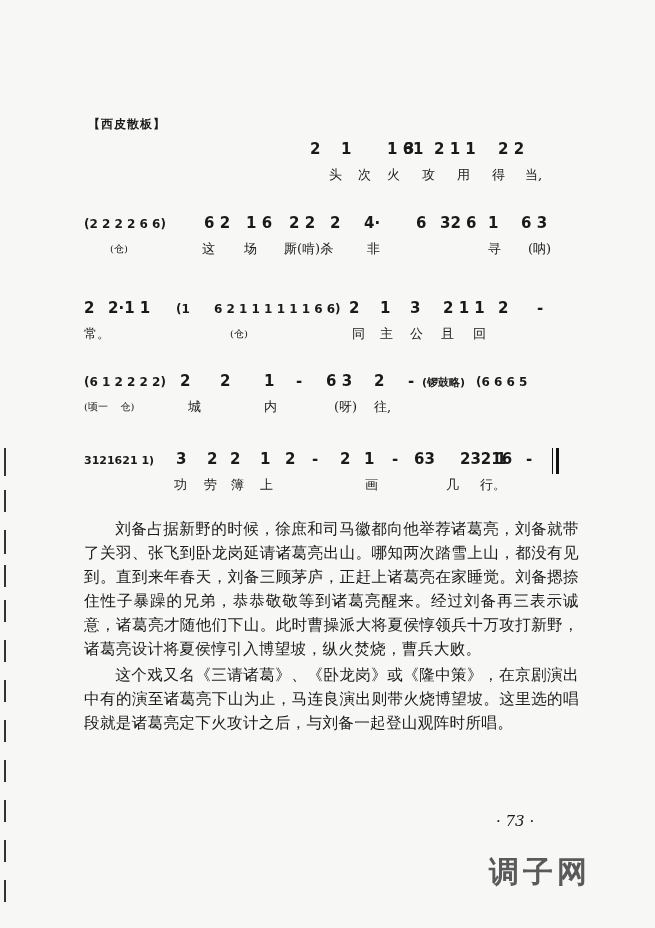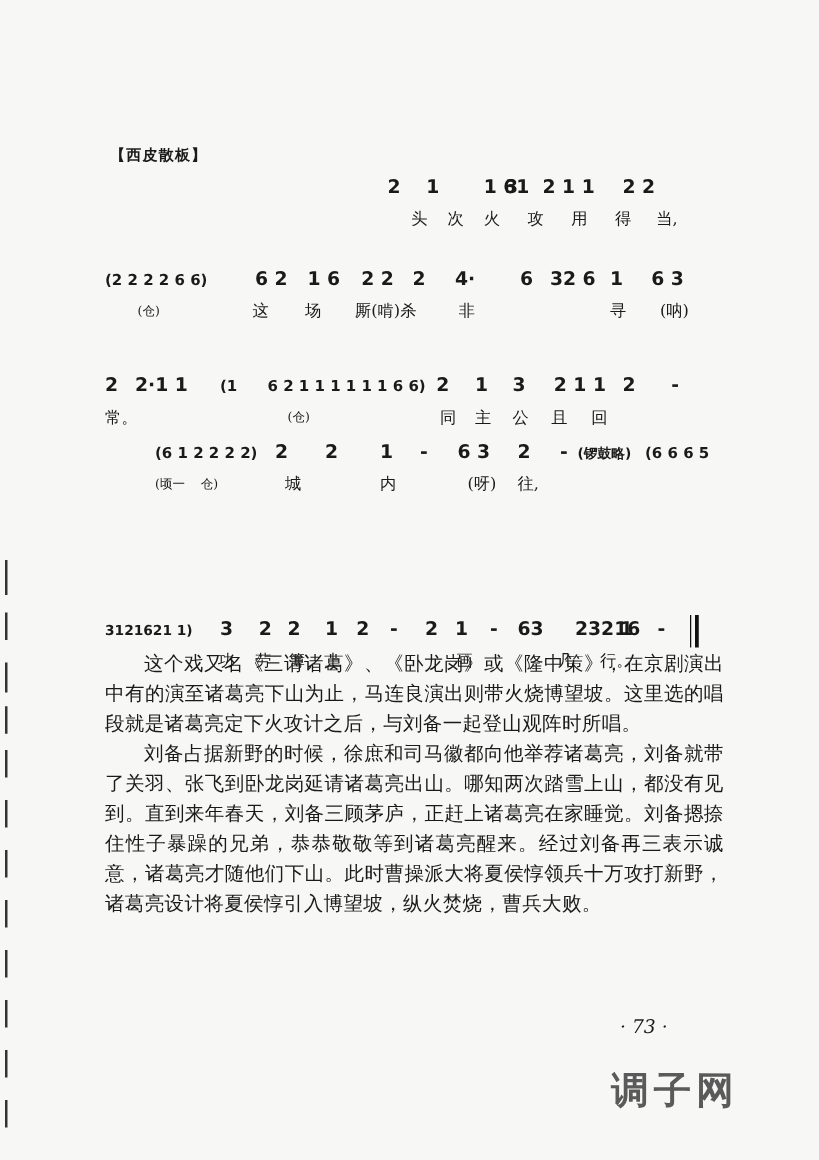--- a/index.html
+++ b/index.html
@@ -141,21 +141,21 @@
       <span class="tok" style="left:0px;">常。</span>
       <span class="tok small" style="left:146px;">(仓)</span>
       <span class="tok" style="left:268px;">同</span>
       <span class="tok" style="left:296px;">主</span>
       <span class="tok" style="left:326px;">公</span>
       <span class="tok" style="left:357px;">且</span>
       <span class="tok" style="left:389px;">回</span>
     </div>
   </div>
 
-  <div class="score-line" style="top:352px;margin-left:40px;">
+  <div class="score-line" style="top:372px;">
     <div class="notes">
       <span class="tok" style="left:0px;font-size:12px;top:3px;">(6 1 2 2 2 2)</span>
       <span class="tok" style="left:96px;">2</span>
       <span class="tok" style="left:136px;">2</span>
       <span class="tok" style="left:180px;">1</span>
       <span class="tok" style="left:212px;">-</span>
       <span class="tok" style="left:242px;">6 3</span>
       <span class="tok" style="left:290px;">2</span>
       <span class="tok" style="left:324px;">-</span>
       <span class="tok small" style="left:338px;">(锣鼓略)</span>
@@ -163,21 +163,21 @@
     </div>
     <div class="lyrics">
       <span class="tok small" style="left:0px;white-space:pre;">(顷一    仓)</span>
       <span class="tok" style="left:104px;">城</span>
       <span class="tok" style="left:180px;">内</span>
       <span class="tok" style="left:250px;">(呀)</span>
       <span class="tok" style="left:290px;">往,</span>
     </div>
   </div>
 
-  <div class="score-line" style="top:450px;margin-top:44px;">
+  <div class="score-line" style="top:450px;">
     <div class="notes">
       <span class="tok" style="left:0px;font-size:11px;top:4px;">3121621 1)</span>
       <span class="tok" style="left:92px;">3</span>
       <span class="tok" style="left:123px;">2</span>
       <span class="tok" style="left:146px;">2</span>
       <span class="tok" style="left:176px;">1</span>
       <span class="tok" style="left:201px;">2</span>
       <span class="tok" style="left:228px;">-</span>
       <span class="tok" style="left:256px;">2</span>
       <span class="tok" style="left:280px;">1</span>
@@ -193,20 +193,20 @@
       <span class="tok" style="left:120px;">劳</span>
       <span class="tok" style="left:147px;">簿</span>
       <span class="tok" style="left:176px;">上</span>
       <span class="tok" style="left:281px;">画</span>
       <span class="tok" style="left:362px;">几</span>
       <span class="tok" style="left:396px;">行。</span>
     </div>
   </div>
 
   <div class="body-text" style="top:517px;">
+    <p>刘备占据新野的时候，徐庶和司马徽都向他举荐诸葛亮，刘备就带了关羽、张飞到卧龙岗延请诸葛亮出山。哪知两次踏雪上山，都没有见到。直到来年春天，刘备三顾茅庐，正赶上诸葛亮在家睡觉。刘备摁捺住性子暴躁的兄弟，恭恭敬敬等到诸葛亮醒来。经过刘备再三表示诚意，诸葛亮才随他们下山。此时曹操派大将夏侯惇领兵十万攻打新野，诸葛亮设计将夏侯惇引入博望坡，纵火焚烧，曹兵大败。</p>
     <p style="margin-top:2px;">这个戏又名《三请诸葛》、《卧龙岗》或《隆中策》，在京剧演出中有的演至诸葛亮下山为止，马连良演出则带火烧博望坡。这里选的唱段就是诸葛亮定下火攻计之后，与刘备一起登山观阵时所唱。</p>
-    <p>刘备占据新野的时候，徐庶和司马徽都向他举荐诸葛亮，刘备就带了关羽、张飞到卧龙岗延请诸葛亮出山。哪知两次踏雪上山，都没有见到。直到来年春天，刘备三顾茅庐，正赶上诸葛亮在家睡觉。刘备摁捺住性子暴躁的兄弟，恭恭敬敬等到诸葛亮醒来。经过刘备再三表示诚意，诸葛亮才随他们下山。此时曹操派大将夏侯惇领兵十万攻打新野，诸葛亮设计将夏侯惇引入博望坡，纵火焚烧，曹兵大败。</p>
   </div>
 
   <div class="page-number">· 73 ·</div>
 
   <div class="watermark-title">调子网</div>
 </div>
 
 </body></html>

